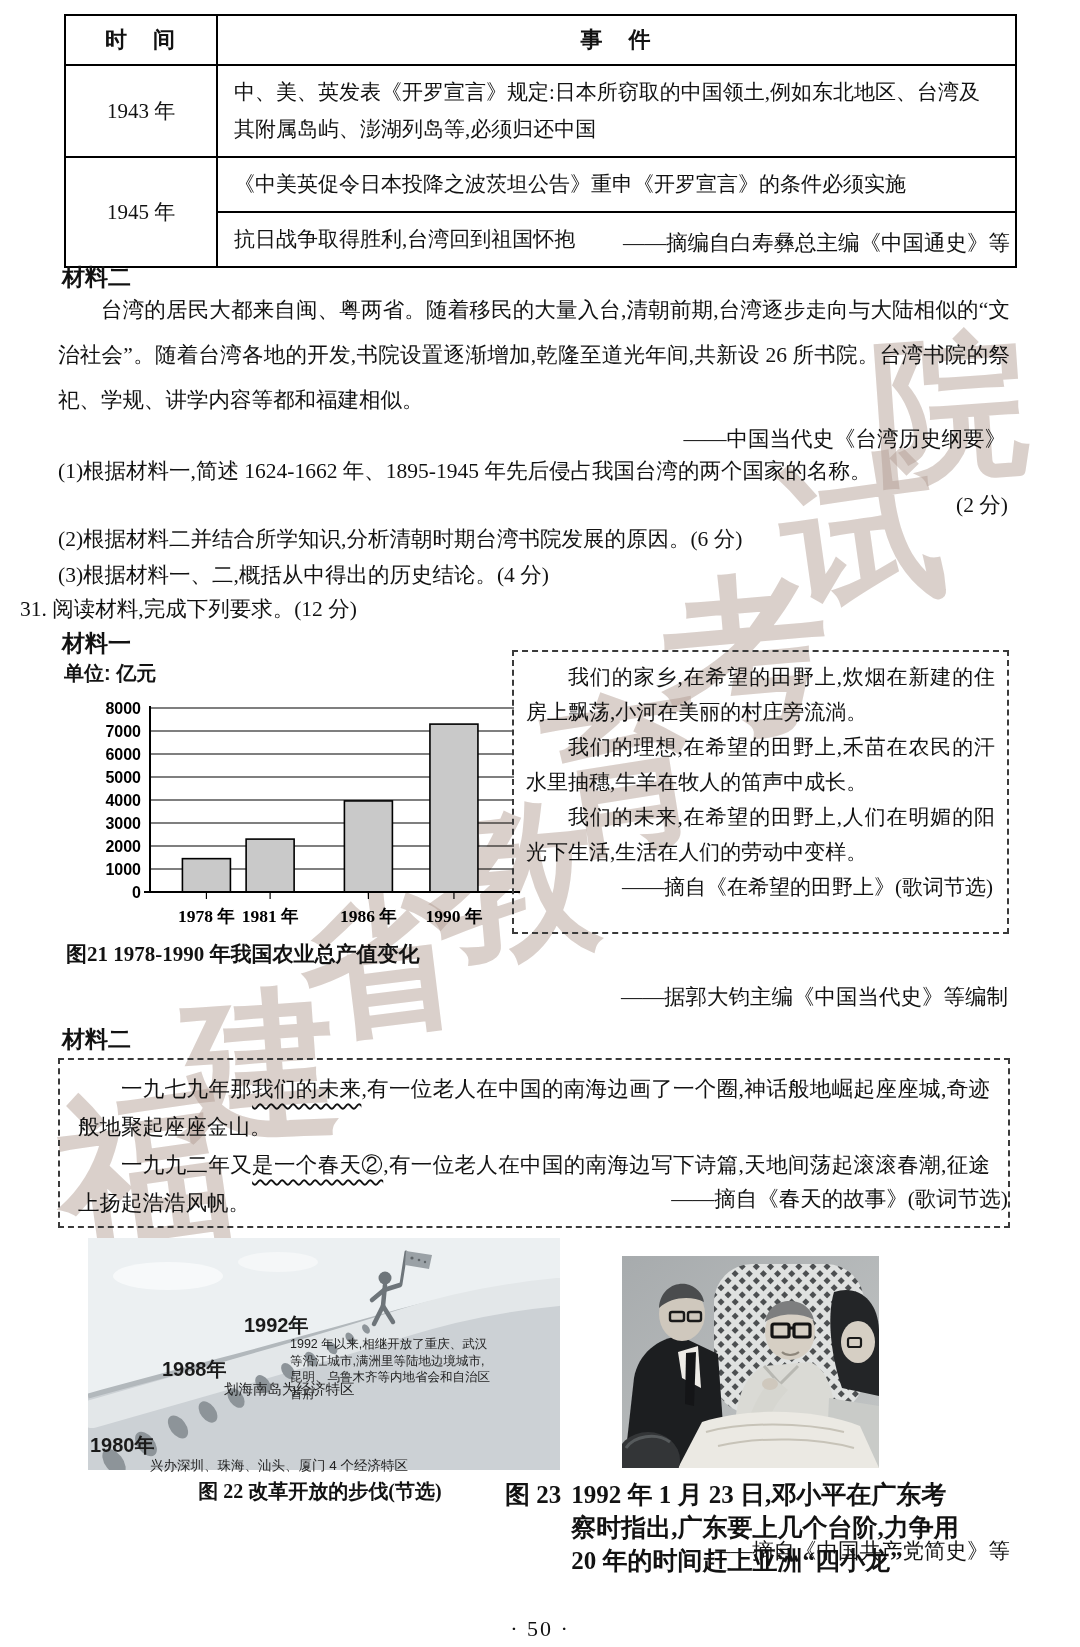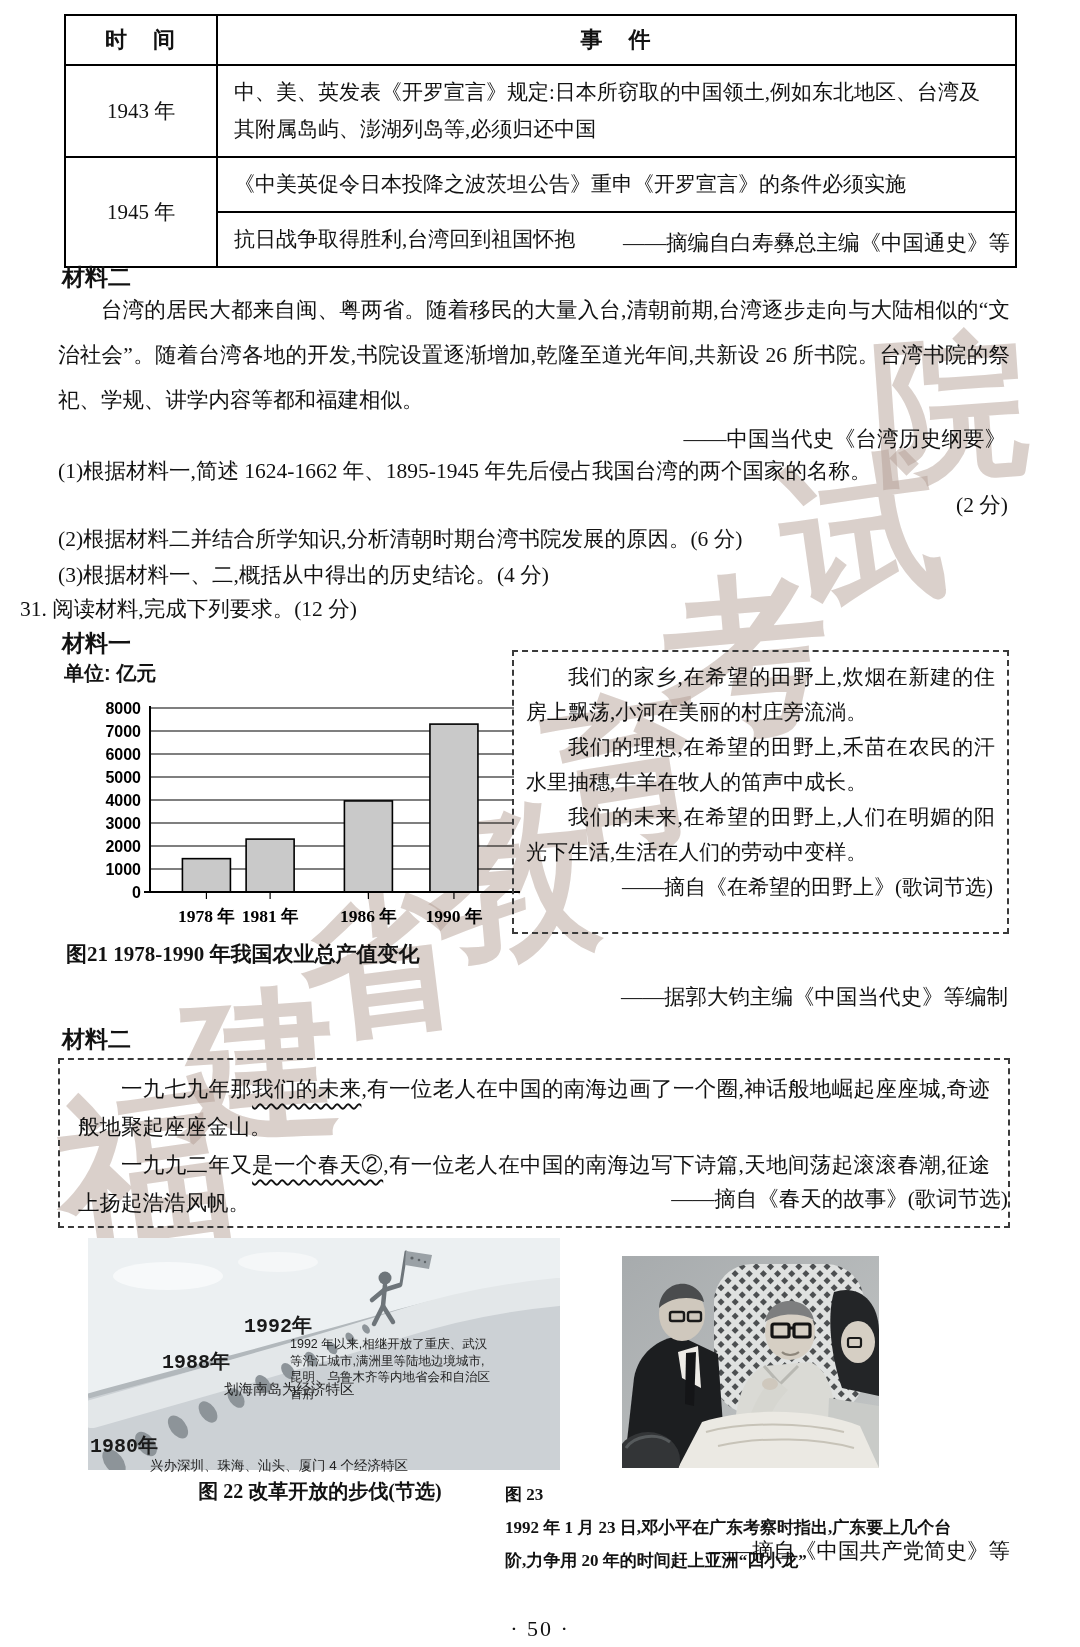--- a/index.html
+++ b/index.html
@@ -43,26 +43,26 @@
   #lyrics-box .src{text-indent:0;text-align:right;padding-right:2px;}
   #lyrics-box .note{text-indent:1em;text-align:left;}
   #box2{padding:10px 18px;font-size:21.5px;line-height:38px;}
   #box2 p{margin:0;text-indent:2em;text-align:justify;}
   #box2 .src2{position:absolute;right:0;bottom:8px;text-indent:0;}
 
   .unit-label{font-family:"Liberation Sans","DejaVu Sans",sans-serif;font-weight:bold;font-size:20px;}
   .fig-cap{font-size:20px;font-weight:600;}
 
   
-  .f22-year{position:absolute;font-family:Liberation Mono, monospace;
+  .f22-year{position:absolute;font-family:Liberation Sans, sans-serif;
             font-weight:bold;font-size:20px;color:#1a1a1a;}
   .f22-note{position:absolute;font-family:"Liberation Sans","DejaVu Sans",sans-serif;
             font-weight:400;color:#222;}
 
-  #fig23-cap{display:flex;font-size:17px;line-height:33px;font-weight:600;flex-direction:column;}
+  #fig23-cap{display:flex;font-size:25px;line-height:33px;font-weight:600;}
   #fig23-cap .lab{white-space:nowrap;margin-right:10px;}
   .pagenum{width:100%;text-align:center;font-size:22px;letter-spacing:2px;}
 </style>
 </head>
 <body>
 
 <div class="page">
 
   <div id="watermark">
       <span>福</span>
@@ -198,21 +198,21 @@
         </g>
         <g>
           <path d="M318,13 L344,17 L341,31 L317,27 Z" fill="#9aa1a6"></path>
           <circle cx="324" cy="20" r="1.6" fill="#5f6569"></circle>
           <circle cx="331" cy="22" r="1.3" fill="#5f6569"></circle>
           <circle cx="337" cy="24" r="1.2" fill="#5f6569"></circle>
         </g>
       </svg>
       <div class="f22-year" style="left:156px;top:74px;">1992年</div>
       <div class="f22-note" style="left:202px;top:98px;width:202px;font-size:12.5px;line-height:16.5px;">1992 年以来,相继开放了重庆、武汉等沿江城市,满洲里等陆地边境城市,昆明、乌鲁木齐等内地省会和自治区首府</div>
-      <div class="f22-year" style="left:74px;top:110px;">1988年</div>
+      <div class="f22-year" style="left:74px;top:118px;">1988年</div>
       <div class="f22-note" style="left:136px;top:142px;font-size:14.5px;">划海南岛为经济特区</div>
       <div class="f22-year" style="left:2px;top:194px;">1980年</div>
       <div class="f22-note" style="left:62px;top:219px;font-size:13.5px;">兴办深圳、珠海、汕头、厦门 4 个经济特区</div>
     </div>
     <div class="abs fig-cap" style="left:110px;top:1478px;width:420px;text-align:center;">图 22 改革开放的步伐(节选)</div>
 
     <div class="abs" style="left:622px;top:1256px;width:257px;height:212px;">
       <svg width="257" height="212" viewBox="0 0 257 212">
         <defs>
           <pattern id="check" width="10" height="10" patternUnits="userSpaceOnUse" patternTransform="rotate(45)">

